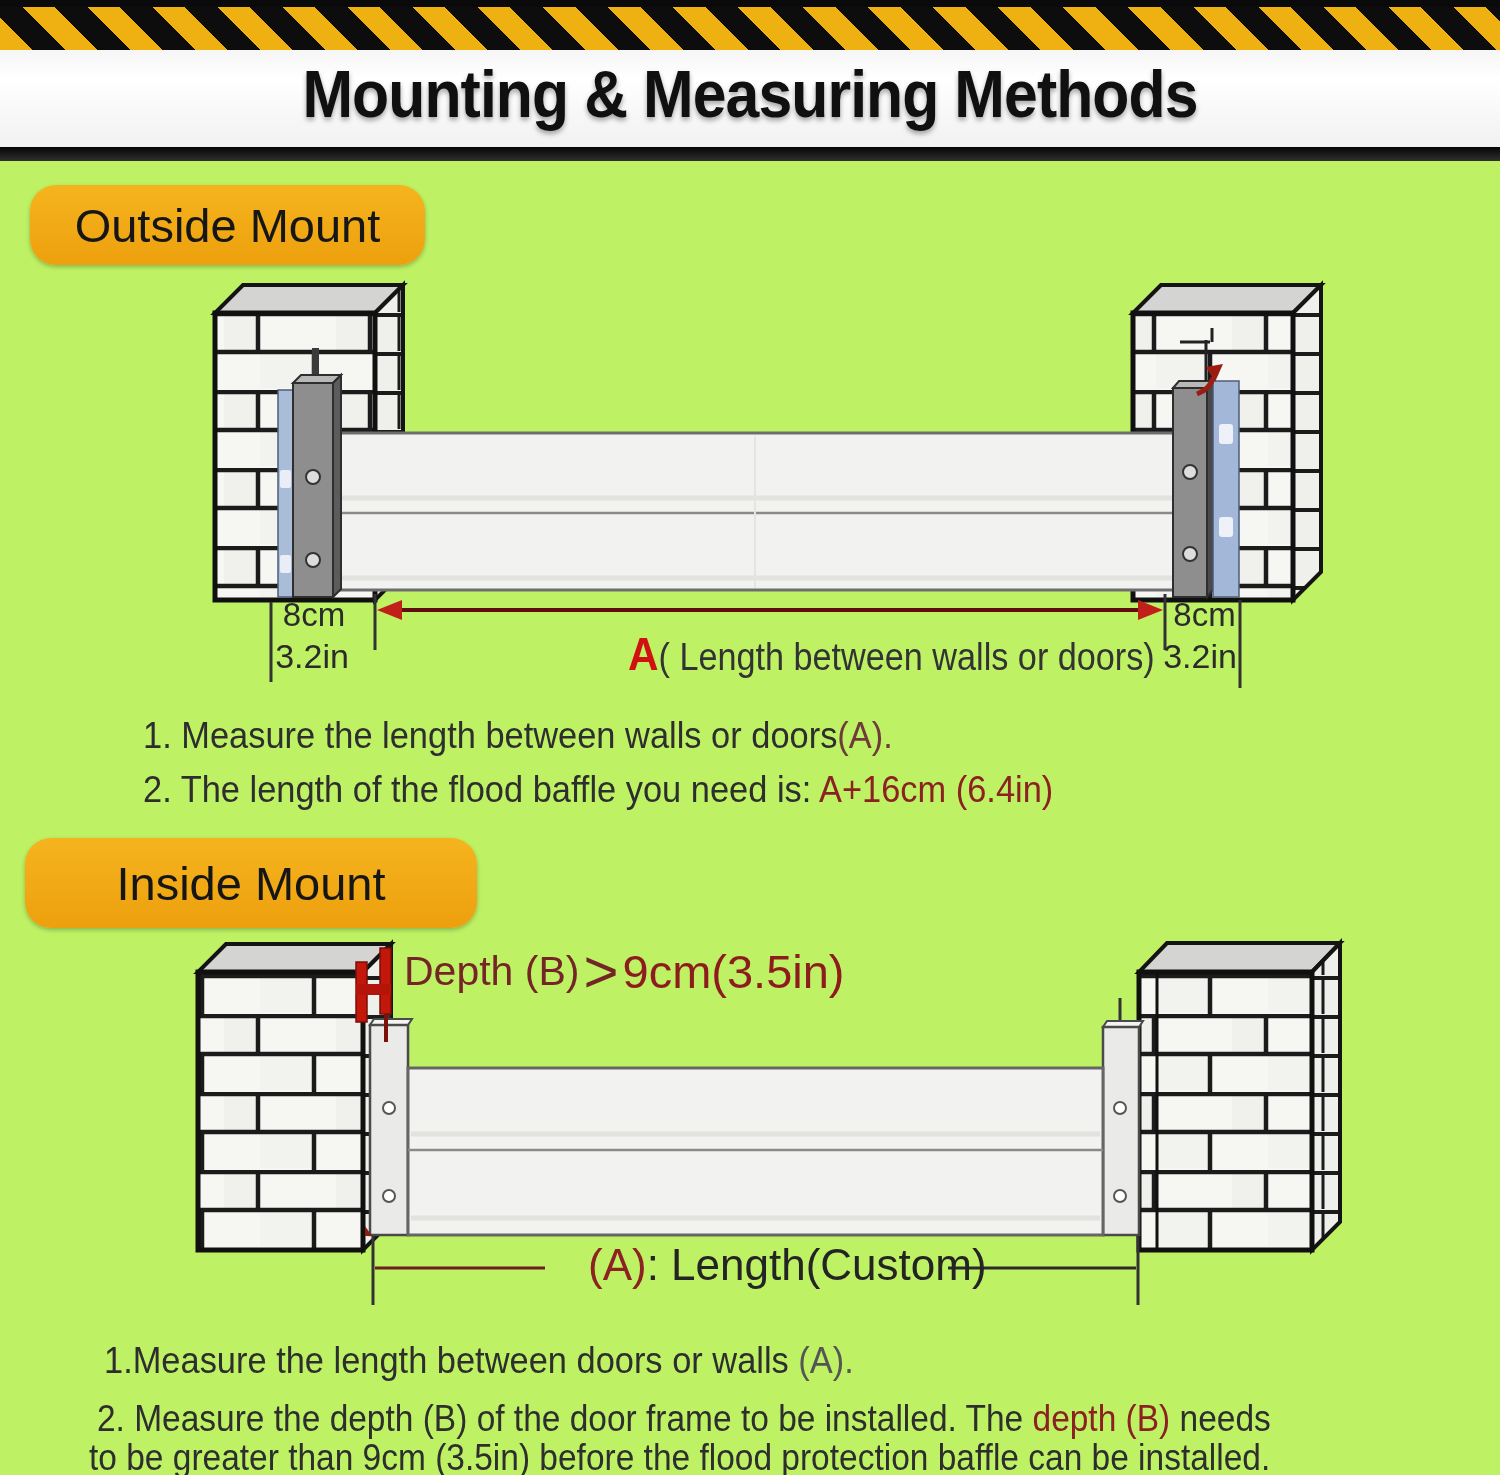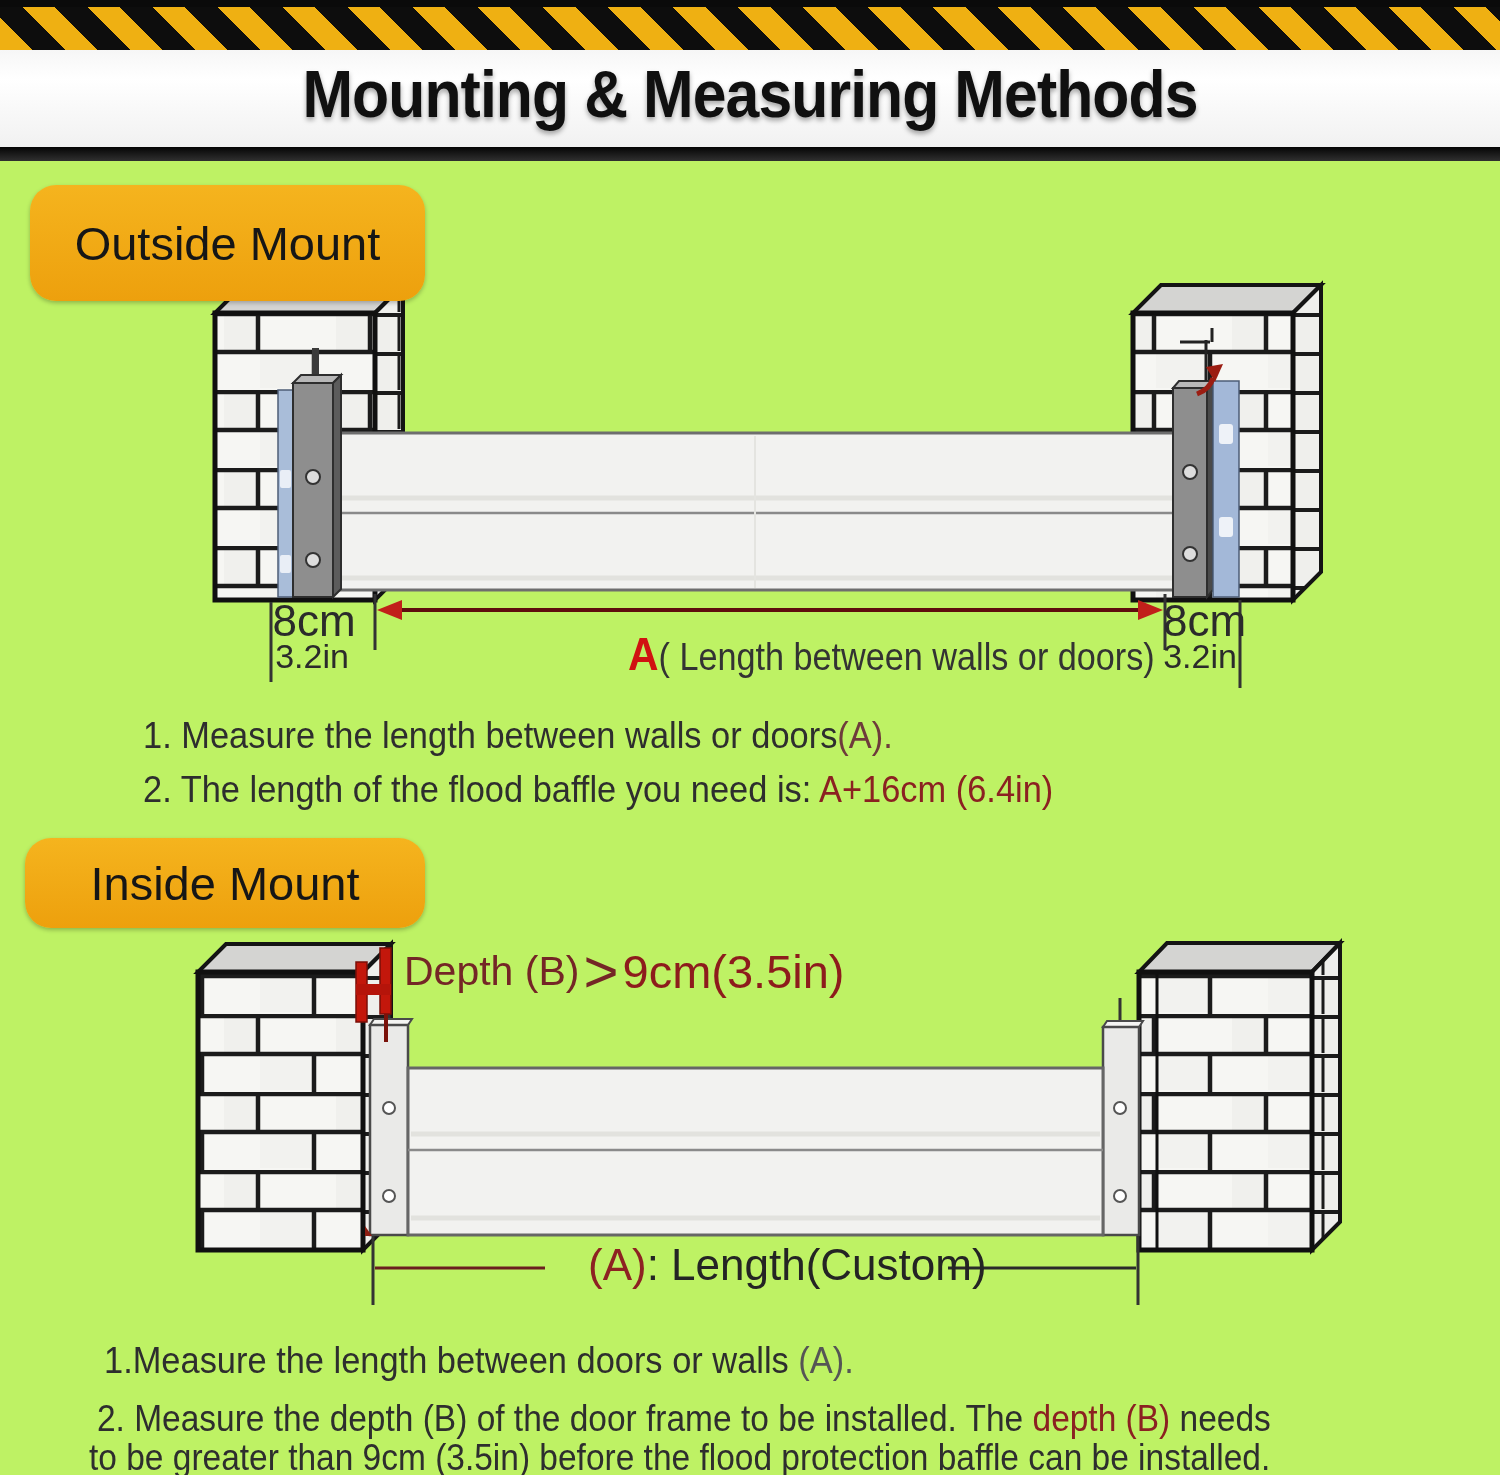--- a/index.html
+++ b/index.html
@@ -16,26 +16,26 @@
   #titleband{left:0;top:50px;width:1500px;height:97px;z-index:1;
              background:linear-gradient(180deg,#f6f6f6,#ffffff 30%,#f1f1f1);}
   #page-title{left:0;right:0;top:56px;width:1500px;text-align:center;font-size:66px;font-weight:bold;
               color:#101010;letter-spacing:-1px;transform:scaleX(.92);
               text-shadow:0 3px 5px rgba(0,0,0,.35),0 -1px 0 rgba(255,255,255,.8);z-index:3;}
   #divbar{left:0;top:147px;width:1500px;height:14px;background:linear-gradient(180deg,#050505,#303030);z-index:2;}
   
   .badge{position:absolute;display:flex;align-items:center;justify-content:center;
          background:linear-gradient(180deg,#f5b41e,#eda00d);border-radius:26px;
          color:#161616;font-size:47px;z-index:3;box-shadow:0 2px 4px rgba(0,0,0,.25);}
-  #badge-outside{left:30px;top:185px;width:395px;height:116px;text-align:center;}
-  #badge-inside{left:25px;top:838px;width:400px;height:90px;}
+  #badge-outside{left:30px;top:185px;width:395px;height:80px;text-align:center;}
+  #badge-inside{left:25px;top:838px;width:452px;height:90px;}
   
   #diagram-svg{position:absolute;left:0;top:0;z-index:1;}
   
-  .meas{font-size:44px;color:#2b2b2b;}
+  .meas{font-size:33px;color:#2b2b2b;}
   .meas-in{font-size:34px;color:#2b2b2b;}
   .step{font-size:37px;color:#2e2e2e;transform:scaleX(.93);transform-origin:left top;}
   .red{color:#8b2121;}
   .muted-ref{color:#6e3b3b;}
   .gray-ref{color:#555555;}
   #span-label-outside{left:628px;top:626px;transform:scaleX(.9);transform-origin:left top;}
   #span-label-outside .letterA{font-size:47px;font-weight:bold;color:#d01111;}
   #span-label-outside .rest{font-size:38px;color:#333;}
   #depth-label{left:404px;top:944px;display:flex;align-items:center;z-index:3;}
   #depth-label .d1{font-size:41px;color:#742626;}

